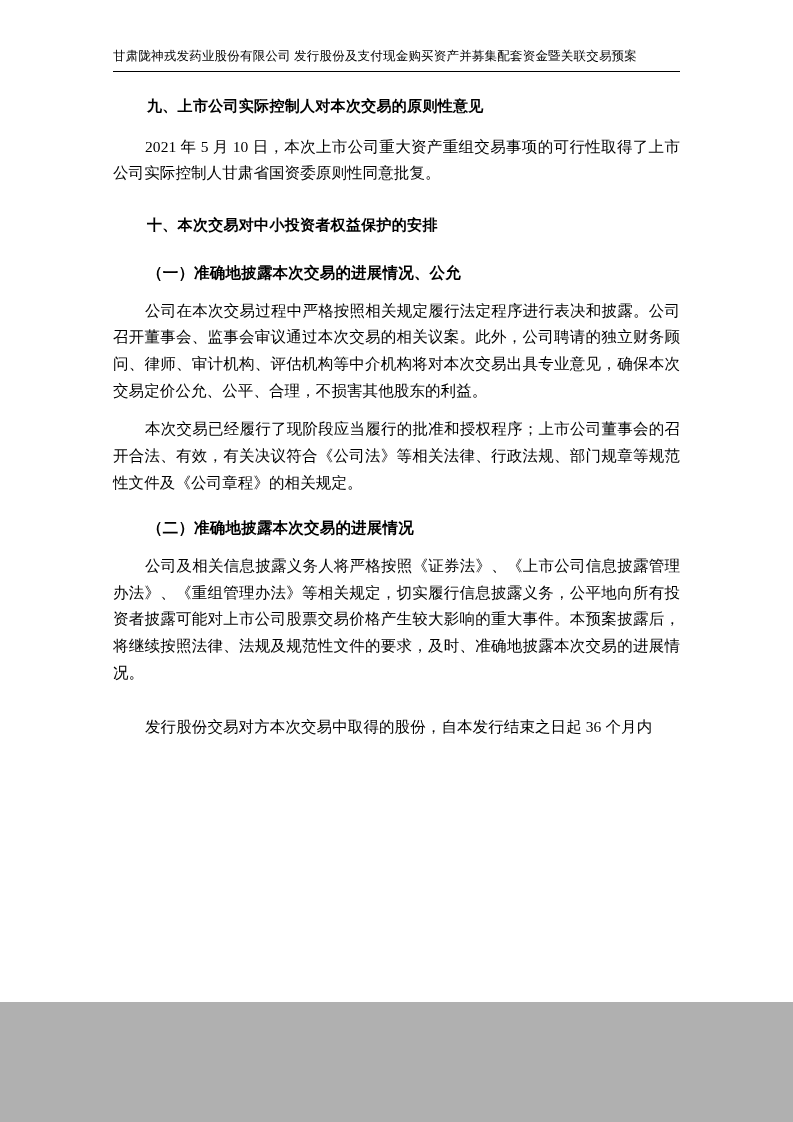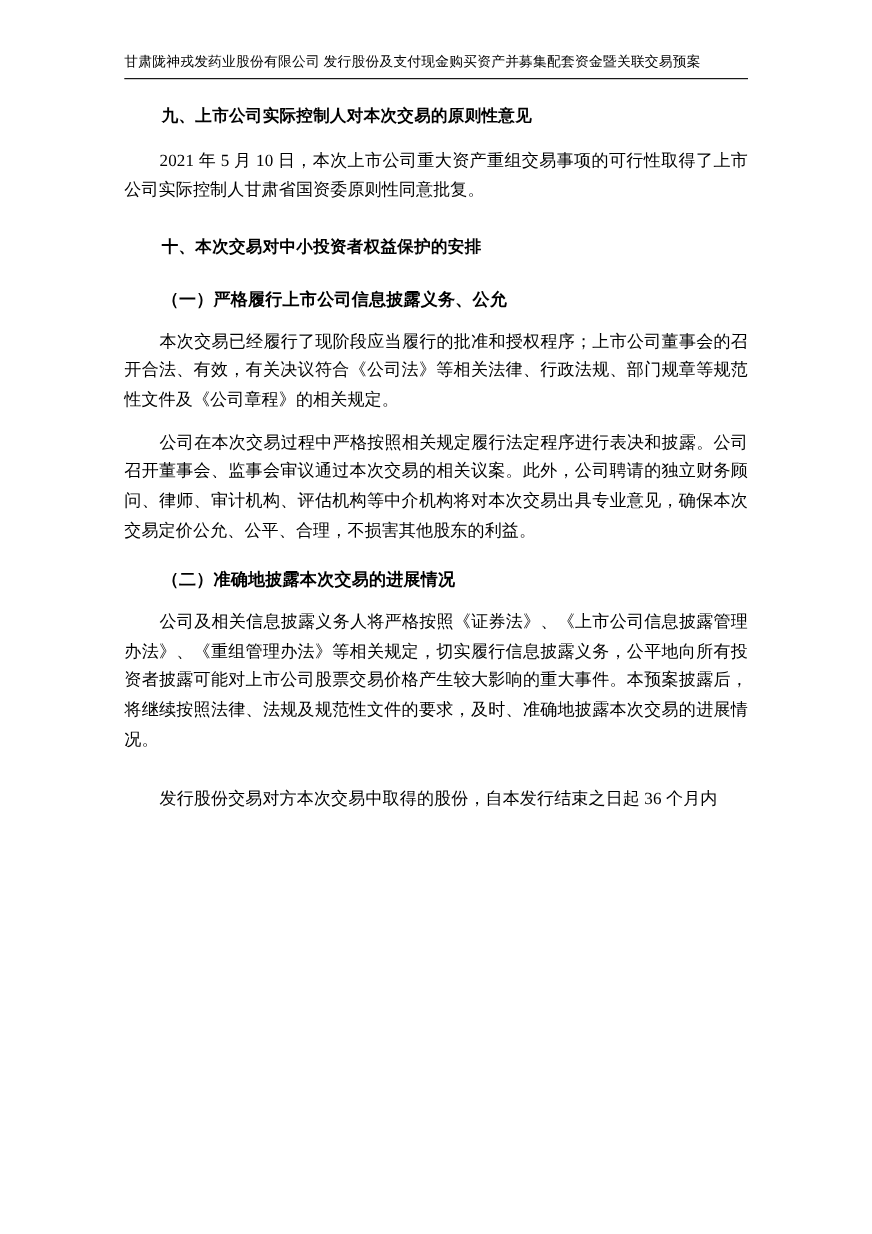--- a/index.html
+++ b/index.html
@@ -6,21 +6,21 @@
     margin: 0;
     padding: 0;
     background: #b0b0b0;
   }
   body {
     font-family: "Liberation Serif", "DejaVu Serif", serif;
   }
   .page {
     position: relative;
     width: 793px;
-    height: 1122px;
+    height: 1002px;
     background: #ffffff;
     margin: 0 auto;
     box-sizing: border-box;
     overflow: hidden;
   }
   .content {
     position: absolute;
     left: 113px;
     top: 48px;
     width: 567px;
@@ -82,25 +82,25 @@
     <h1 class="doc-h1">九、上市公司实际控制人对本次交易的原则性意见</h1>
 
     <p class="doc-p">2021 年 5 月 10 日，本次上市公司重大资产重组交易事项的可行性取得了上市公司实际控制人甘肃省国资委原则性同意批复。</p>
 
     <div class="spacer-lg"></div>
 
     <h1 class="doc-h1">十、本次交易对中小投资者权益保护的安排</h1>
 
     <div class="spacer-md"></div>
 
-    <h2 class="doc-h2">（一）严格履行上市公司信息披露义务、公允</h2>
+    <h2 class="doc-h2">（一）准确地披露本次交易的进展情况、公允</h2>
+
+    <p class="doc-p">公司在本次交易过程中严格按照相关规定履行法定程序进行表决和披露。公司召开董事会、监事会审议通过本次交易的相关议案。此外，公司聘请的独立财务顾问、律师、审计机构、评估机构等中介机构将对本次交易出具专业意见，确保本次交易定价公允、公平、合理，不损害其他股东的利益。</p>
 
     <p class="doc-p">本次交易已经履行了现阶段应当履行的批准和授权程序；上市公司董事会的召开合法、有效，有关决议符合《公司法》等相关法律、行政法规、部门规章等规范性文件及《公司章程》的相关规定。</p>
-
-    <p class="doc-p">公司在本次交易过程中严格按照相关规定履行法定程序进行表决和披露。公司召开董事会、监事会审议通过本次交易的相关议案。此外，公司聘请的独立财务顾问、律师、审计机构、评估机构等中介机构将对本次交易出具专业意见，确保本次交易定价公允、公平、合理，不损害其他股东的利益。</p>
 
     <div class="spacer-md"></div>
 
     <h2 class="doc-h2">（二）准确地披露本次交易的进展情况</h2>
 
     <p class="doc-p">公司及相关信息披露义务人将严格按照《证券法》、《上市公司信息披露管理办法》、《重组管理办法》等相关规定，切实履行信息披露义务，公平地向所有投资者披露可能对上市公司股票交易价格产生较大影响的重大事件。本预案披露后，将继续按照法律、法规及规范性文件的要求，及时、准确地披露本次交易的进展情况。</p>
 
     <div class="spacer-md"></div>
 
 

